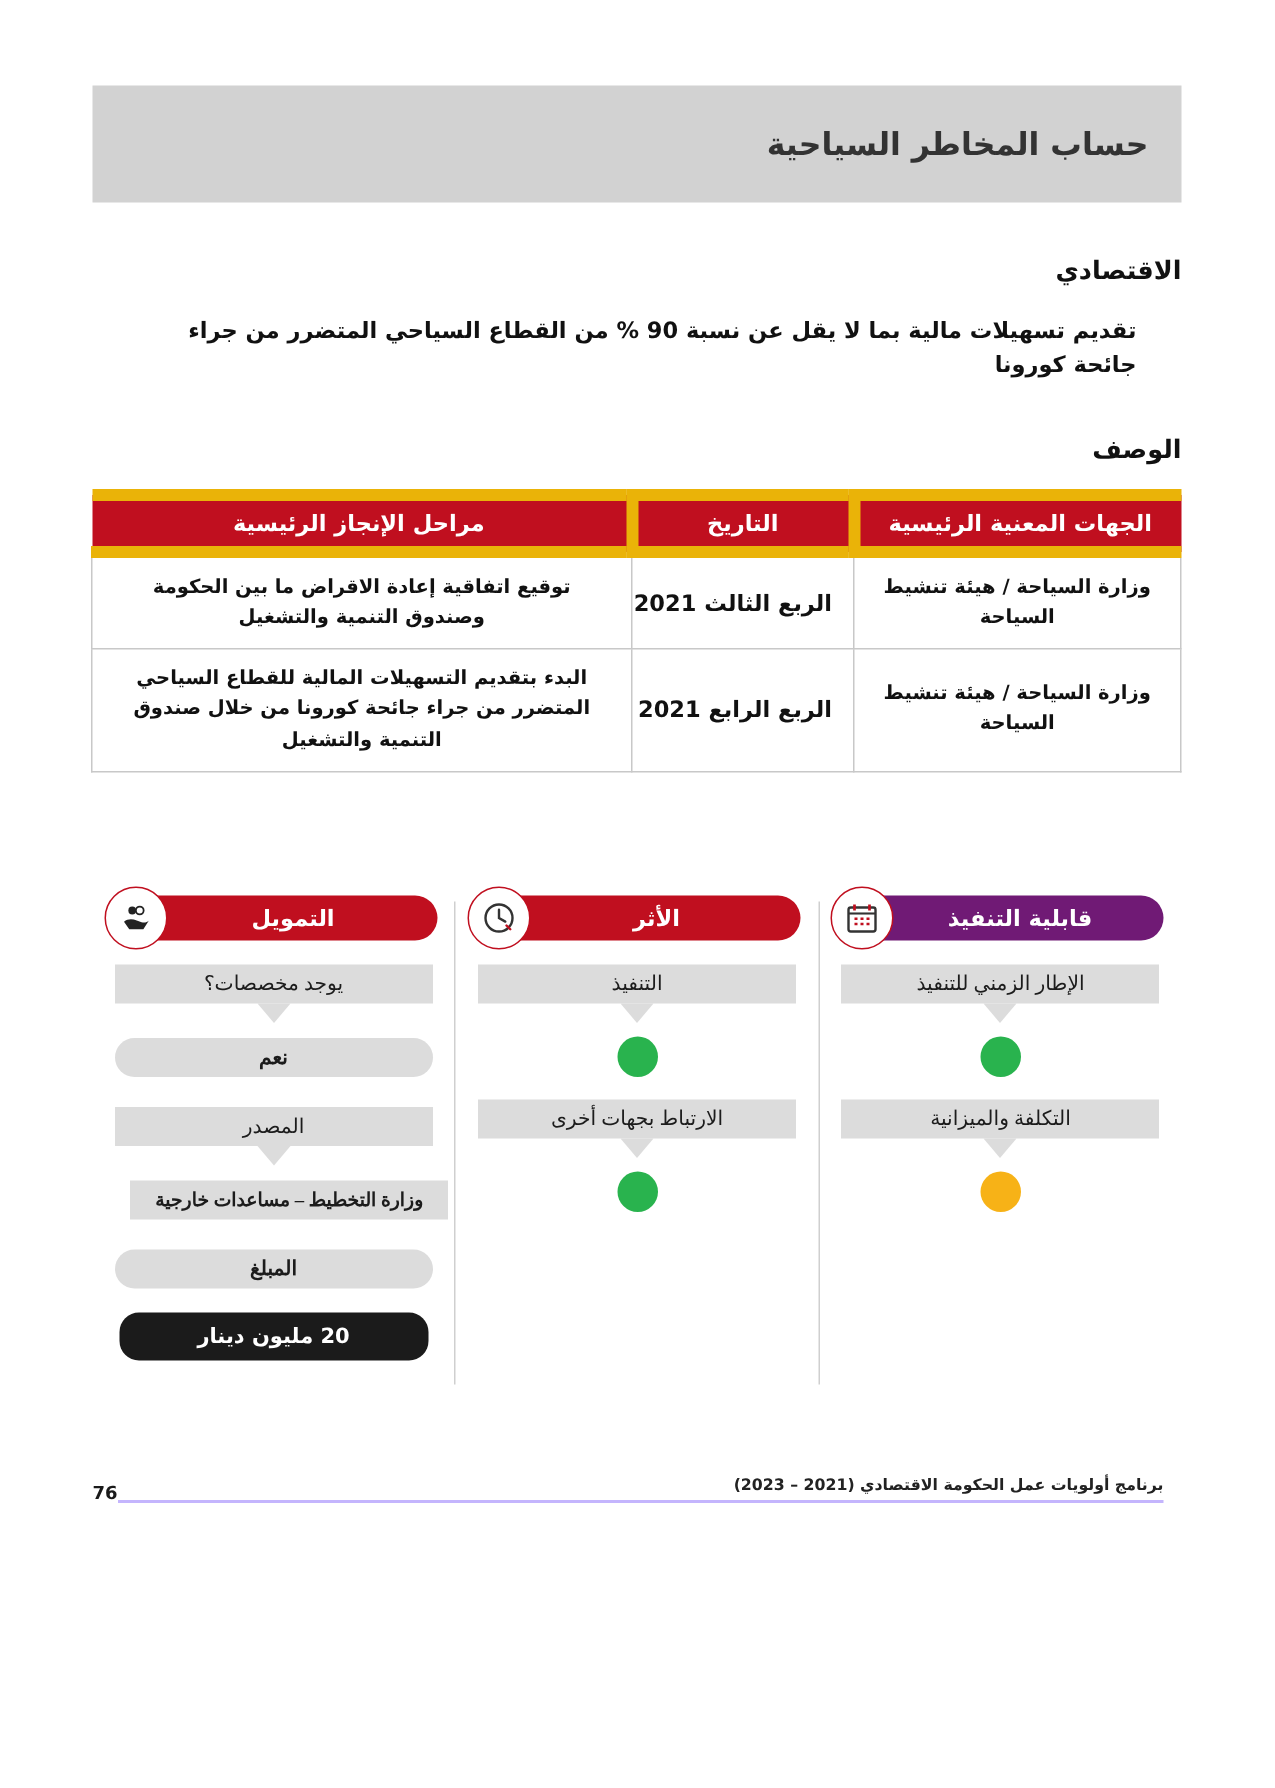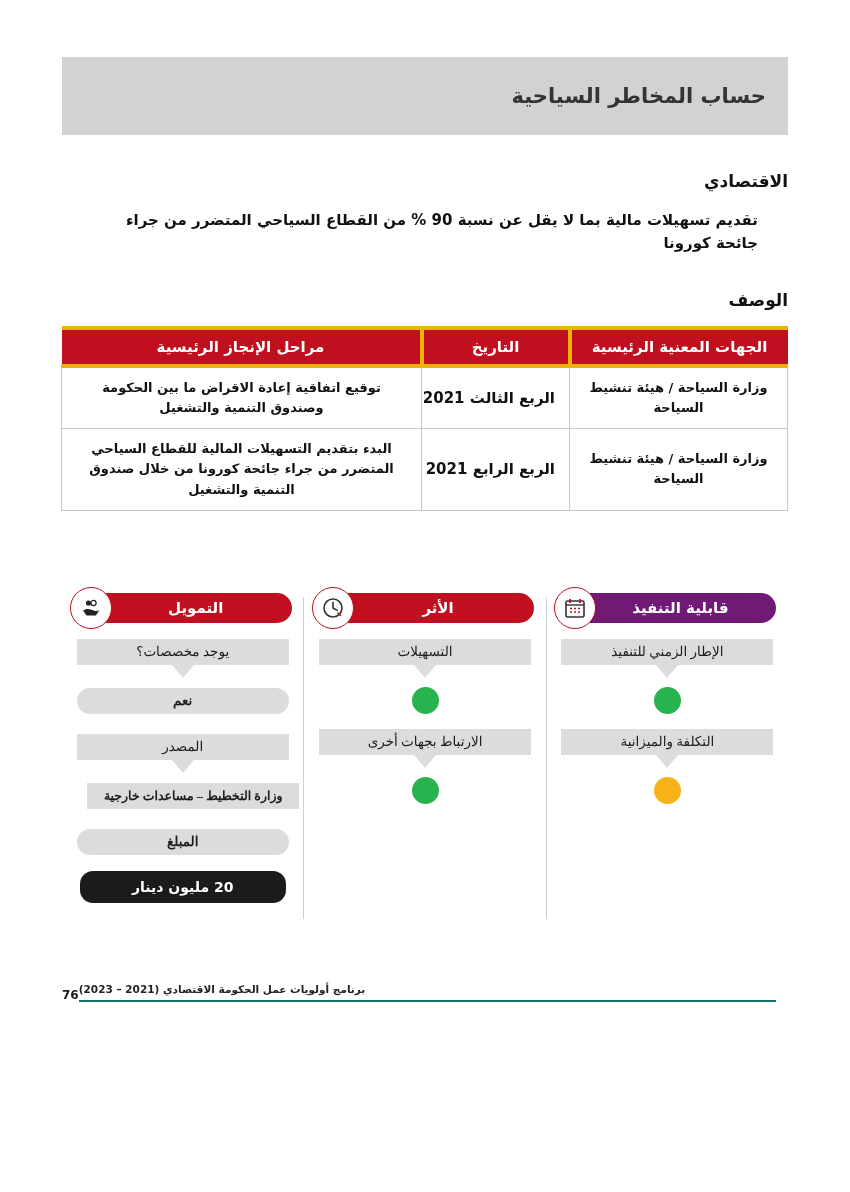--- a/index.html
+++ b/index.html
@@ -27,21 +27,21 @@
     text-align:right; line-height:1.5;
   }
 
   
   table.desc-table {
     margin:16px 62px 0 62px; width:726px; border-collapse:collapse;
     table-layout:fixed;
   }
   .desc-table th {
     background:#c00f1f; color:#ffffff; font-size:15px; font-weight:bold;
-    height:38px; text-align:center; border:4px solid #eab308;
+    height:38px; text-align:center; border:8px solid #eab308;
   }
   .desc-table th:first-child { border-right:none; }
   .desc-table th:last-child { border-left:none; }
   .desc-table td {
     border:1px solid #c8c8c8; background:#ffffff; text-align:center;
     font-size:13px; font-weight:bold; color:#111; padding:10px 14px; line-height:1.55;
   }
   .desc-table td.date-cell { font-size:15px; white-space:nowrap; }
   .desc-table col.c-entity { width:218px; }
   .desc-table col.c-date   { width:148px; }
@@ -87,21 +87,21 @@
     border-radius:13px; display:flex; align-items:center; justify-content:center;
     font-size:14px; font-weight:bold;
   }
 
   
   .footer {
     position:absolute; bottom:26px; left:62px; right:62px;
     display:flex; align-items:flex-end;
   }
   .footer-rule-wrap {
-    flex:1; border-bottom:2px solid #0f766e; text-align:left;
+    flex:1; border-bottom:2px solid #c4b5fd; text-align:right;
     padding-bottom:3px; margin-right:12px;
   }
   .program-text { font-size:10.5px; font-weight:bold; color:#222; }
   .page-number { order:1; font-size:12px; font-weight:bold; margin-left:0; }
   
 </style>
 </head>
 <body>
 
 <div class="page">
@@ -170,21 +170,21 @@
       <div class="panel-header" style="background: rgb(192, 15, 31);">
         <span class="panel-icon">
           <svg viewBox="0 0 24 24" width="24" height="24" aria-hidden="true">
             <circle cx="12" cy="12" r="9" fill="#ffffff" stroke="#333" stroke-width="1.6"></circle>
             <path d="M12 6.5V12l4.2 2.4" stroke="#333" stroke-width="1.6" fill="none" stroke-linecap="round"></path>
             <path d="M17 17l2.5 2.5" stroke="#c00f1f" stroke-width="1.6" stroke-linecap="round"></path>
           </svg>
         </span>
         <span class="panel-title">الأثر</span>
       </div>
-      <div class="flow-box">التسهيلات</div>
+      <div class="flow-box">التنفيذ</div>
       <span class="tail"></span>
       <span class="status-dot" style="background: rgb(41, 179, 78);"></span>
       <div class="flow-box">الارتباط بجهات أخرى</div>
       <span class="tail"></span>
       <span class="status-dot" style="background: rgb(41, 179, 78);"></span>
     </section>
 
     <div class="divider"></div>
 
     <section class="panel">

